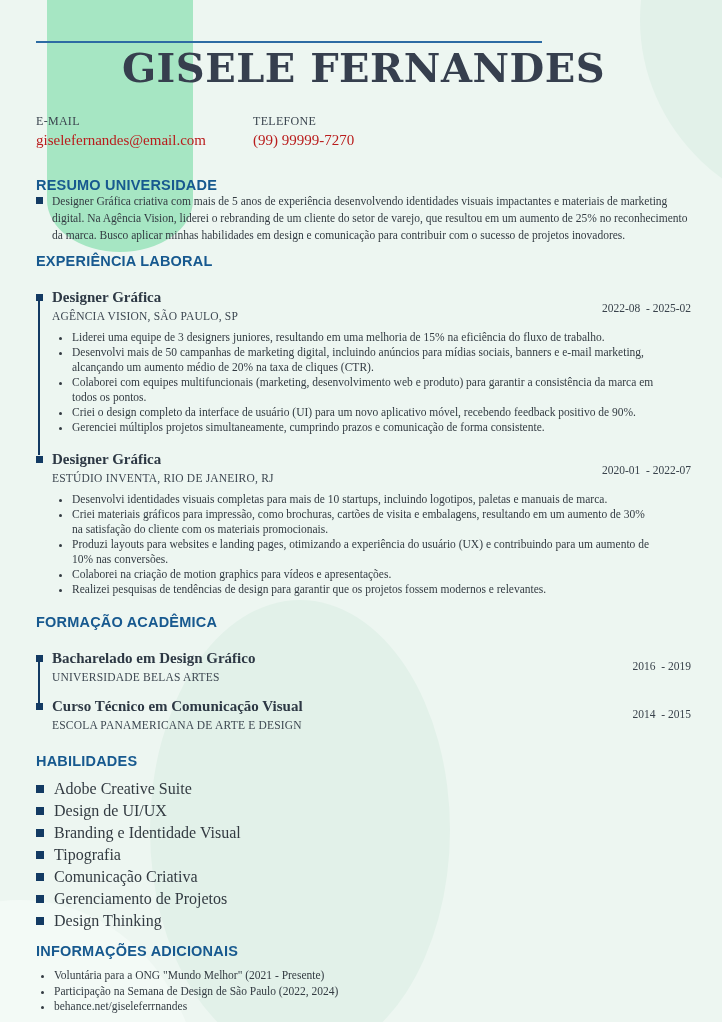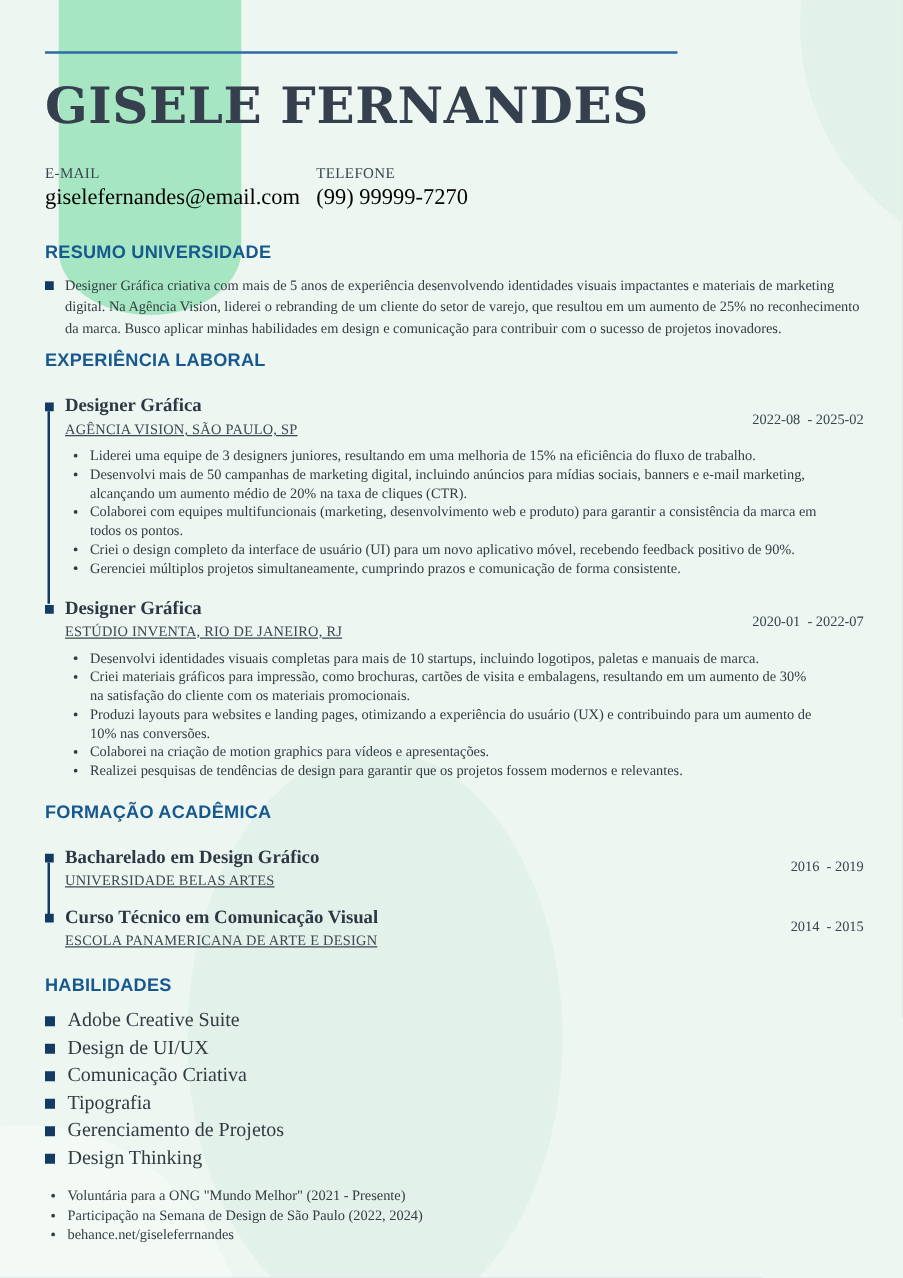--- a/index.html
+++ b/index.html
@@ -16,58 +16,58 @@
   }
   .blob-tr { left:640px; top:-180px; width:420px; height:400px; border-radius:50%; background:#e2f1e9; }
   .blob-bottom { left:150px; top:600px; width:300px; height:460px; border-radius:50%; background:#e2f1e9; }
   .blob-bl { left:-160px; top:900px; width:360px; height:400px; border-radius:50%; background:#f3faf6; }
 
   .content { position:relative; z-index:1; padding:41px 31px 0 36px; }
 
   .rule { width:506px; height:2px; background:#2d6ba3; }
 
   h1 {
-    margin:18px 0 0; font-family:"DejaVu Serif", serif; font-weight:700;
-    font-size:40px; line-height:47px; letter-spacing:0.5px; color:#363f4e;
+    margin:1px 0 0; font-family:"DejaVu Serif", serif; font-weight:700;
+    font-size:40px; line-height:47px; letter-spacing:0.5px; color:#363f4e;text-align:center;
   }
 
   .contact { display:flex; margin-top:24px; }
   .c-col:first-child { width:217px; }
   .c-label { font-size:12px; line-height:13px; color:#3b454f; letter-spacing:0.3px; }
-  .c-value { margin-top:5px; font-size:18px; line-height:15px; color:#000000; }
+  .c-value { margin-top:5px; font-size:15px; line-height:15px; color:#b91c1c; }
 
   h2 {
     margin:0; font-family:"Liberation Sans", sans-serif; font-weight:700;
     font-size:14.5px; line-height:15px; letter-spacing:0.2px; color:#17598f;
   }
   .sec-summary    { margin-top:30px; }
   .sec-experience { margin-top:10px; }
   .sec-education  { margin-top:18px; }
   .sec-skills     { margin-top:22px; }
   .sec-additional { margin-top:16px; }
 
   
-  .marked { position:relative; margin-top:11px; padding-left:16px; }
+  .marked { position:relative; padding-left:16px; }
   .marked p { margin:0; max-width:640px; font-size:11.5px; line-height:17px; color:#333b42; }
   .sq { position:absolute; left:0; top:4px; width:7px; height:7px; background:#133a63; }
 
   
   .timeline { margin-top:20px; }
   .t-entry { position:relative; padding-left:16px; }
   .t-entry + .t-entry { margin-top:16px; }
   .t-entry::before {
     content:''; position:absolute; left:2px; top:12px; bottom:-20px;
     width:2px; background:#133a63;
   }
   .t-entry:last-child::before { display:none; }
   .t-sq { top:5px; }
   .t-entry h3 { margin:0; font-size:15px; line-height:16px; font-weight:700; color:#2d3844; }
   .date { position:absolute; right:0; top:13px; font-size:11.5px; color:#39424b; white-space:pre; }
   .edu .date { top:10px; }
-  .org { margin-top:5px; font-size:11.5px; line-height:13px; letter-spacing:0.2px; color:#3d4751;text-decoration:underline; }
+  .org { margin-top:5px; font-size:11.5px; line-height:13px; letter-spacing:0.2px; color:#3d4751; }
   .t-entry ul { margin:7px 0 0; padding-left:20px; width:586px; }
   .t-entry li { font-size:11.5px; line-height:15px; color:#333b42; }
 
   .edu-gap + .edu-gap { margin-top:14px; }
 
   
   .skills { margin-top:12px; }
   .skill-row { display:flex; align-items:center; height:15px; margin-bottom:7px; }
   .sq2 { width:8px; height:8px; background:#133a63; margin-right:10px; flex:0 0 auto; }
   .skill-row span.lbl { font-size:16px; color:#333b42; }
@@ -182,44 +182,49 @@
           <div class="skill-row">
             <span class="sq2"></span>
             <span class="lbl">Adobe Creative Suite</span>
           </div>
 
           <div class="skill-row">
             <span class="sq2"></span>
             <span class="lbl">Design de UI/UX</span>
           </div>
 
+          <div class="skill-row">
+            <span class="sq2"></span>
+            <span class="lbl">Branding e Identidade Visual</span>
+          </div>
+
+          <div class="skill-row">
+            <span class="sq2"></span>
+            <span class="lbl">Tipografia</span>
+          </div>
 
           <div class="skill-row">
             <span class="sq2"></span>
             <span class="lbl">Comunicação Criativa</span>
           </div>
 
           <div class="skill-row">
             <span class="sq2"></span>
-            <span class="lbl">Tipografia</span>
-          </div>
-
-          <div class="skill-row">
-            <span class="sq2"></span>
             <span class="lbl">Gerenciamento de Projetos</span>
           </div>
 
           <div class="skill-row">
             <span class="sq2"></span>
             <span class="lbl">Design Thinking</span>
           </div>
         </div>
     </div>
 
     <div class="sec-additional">
+      <h2>INFORMAÇÕES ADICIONAIS</h2>
       <ul class="plain">
 
           <li>Voluntária para a ONG "Mundo Melhor" (2021 - Presente)</li>
 
           <li>Participação na Semana de Design de São Paulo (2022, 2024)</li>
 
           <li>behance.net/giseleferrnandes</li>
         </ul>
     </div>
 

